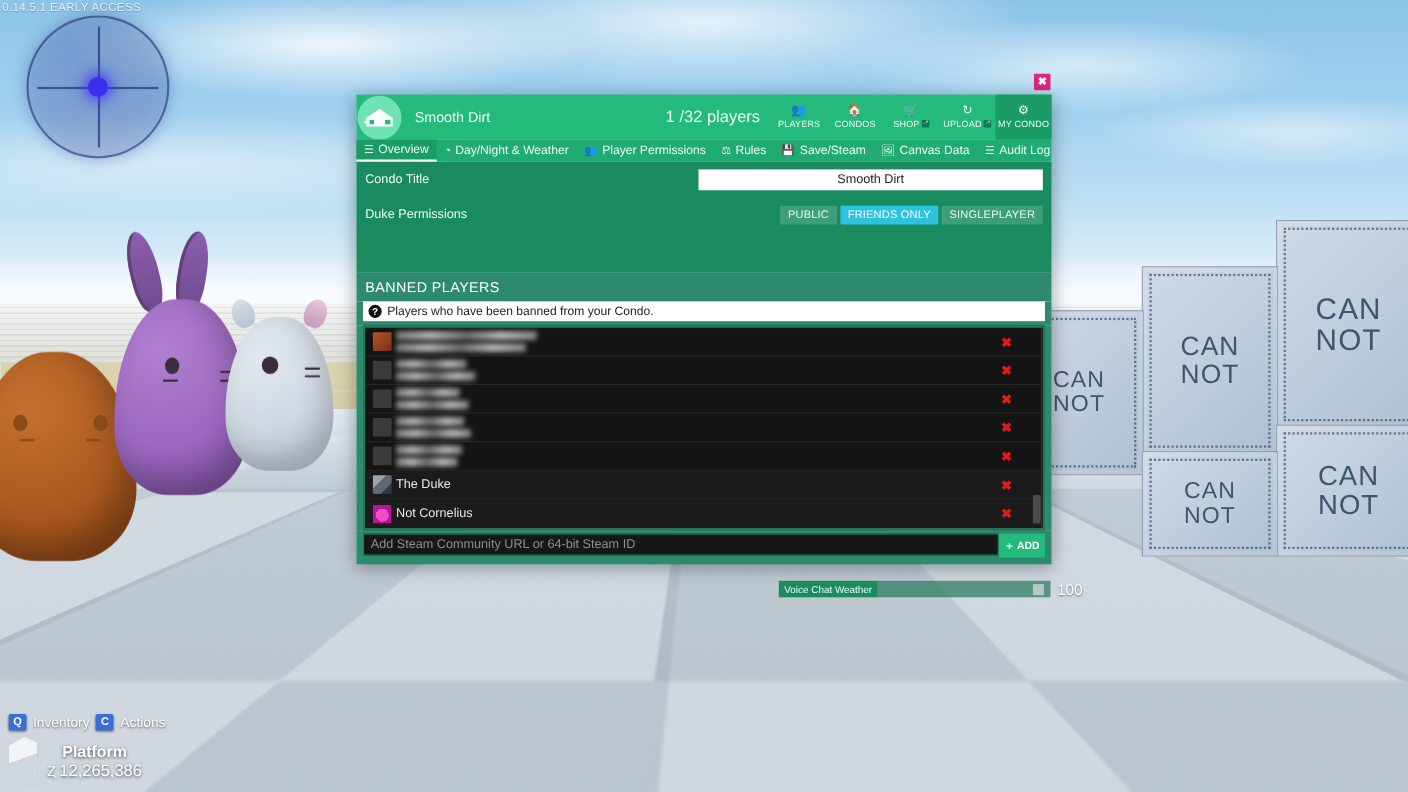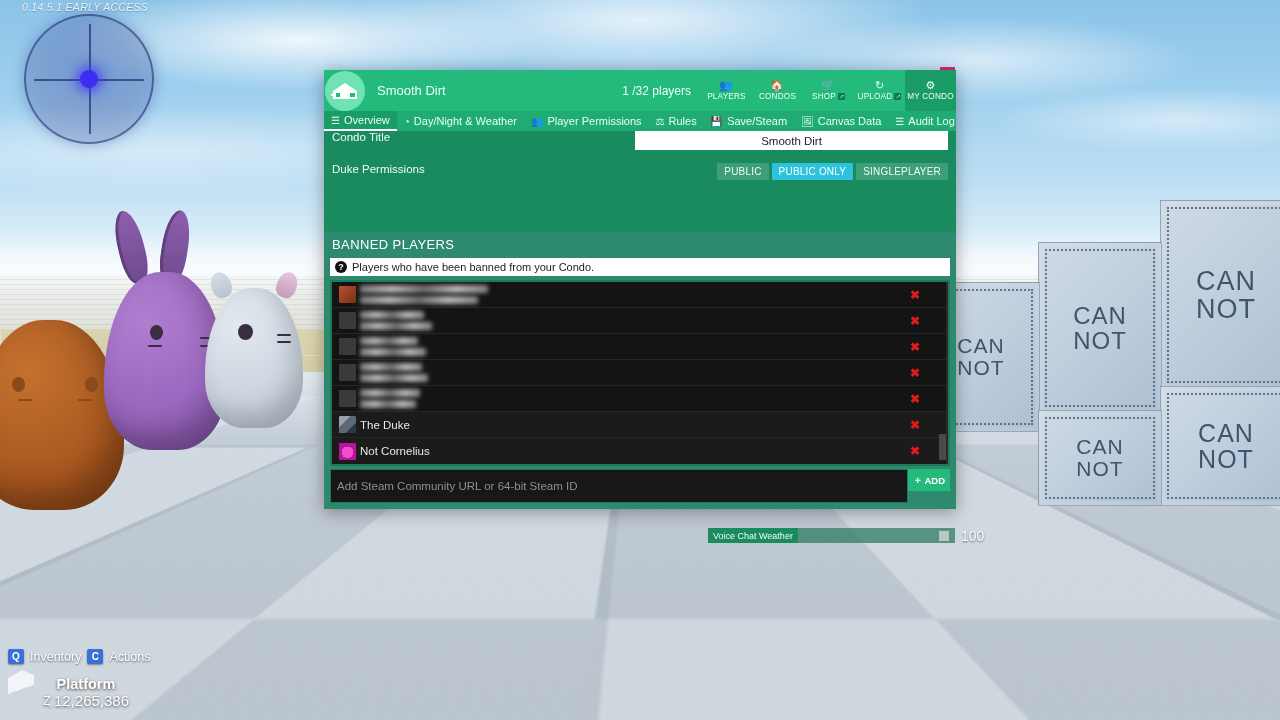--- a/index.html
+++ b/index.html
@@ -134,24 +134,23 @@
 
   #plush-brown { left:-26px; top:320px; width:150px; height:190px; }
   #plush-brown .body { background:radial-gradient(circle at 35% 28%, #c4712f, #a8571f 62%, #8a4315); box-shadow:inset -14px -18px 28px rgba(0,0,0,.25); }
   #plush-purple { left:104px; top:272px; width:122px; height:178px; }
   #plush-purple .body { background:radial-gradient(circle at 34% 26%, #b07fd0, #9b67bf 58%, #7a4e9b); box-shadow:inset -12px -16px 26px rgba(0,0,0,.22); }
   #plush-white { left:205px; top:288px; width:98px; height:140px; }
   #plush-white .body { background:radial-gradient(circle at 34% 26%, #e2e8ef, #ccd5df 58%, #b3bfcb); box-shadow:inset -10px -14px 22px rgba(0,0,0,.17); }
 
   
   .version {
-    position:absolute; left:22px; top:1px;
+    position:absolute; left:2px; top:1px;
     color:rgba(255,255,255,.82); font-size:10.5px; letter-spacing:.3px;
     text-shadow:0 1px 1px rgba(0,0,0,.25);
-    font-style:italic;
   }
   #hud-bottom-left { position:absolute; left:8px; bottom:6px; color:#fff; }
   .hud-row { display:flex; align-items:center; gap:6px; margin-bottom:6px; }
   .keycap {
     background:#3a6fd8; color:#fff; font-size:10px; font-weight:bold;
     width:16px; height:15px; display:flex; align-items:center; justify-content:center;
     border-radius:2px; box-shadow:0 1px 2px rgba(0,0,0,.4);
   }
   .hud-label { font-size:12.5px; text-shadow:0 1px 2px rgba(0,0,0,.6); }
   .hud-item { display:flex; align-items:center; gap:9px; }
@@ -160,41 +159,41 @@
     background:linear-gradient(160deg,#f2f4f7 0 45%, #cfd6de 45% 100%);
     clip-path:polygon(0% 18%, 55% 0%, 100% 12%, 100% 100%, 45% 100%, 45% 55%, 0% 62%);
     filter:drop-shadow(0 1px 2px rgba(0,0,0,.5));
   }
   .item-name { font-size:14.5px; font-weight:bold; text-shadow:0 1px 3px rgba(0,0,0,.7);text-align:center; }
   .item-price { font-size:15px; text-shadow:0 1px 3px rgba(0,0,0,.7); display:flex; align-items:center; gap:3px; }
   .unit-coin { font-size:13px; opacity:.95; }
 
   
   #condo-panel {
-    position:absolute; left:324px; top:70px; width:632px;
+    position:absolute; left:324px; top:86px; width:632px;
     font-family:"Liberation Sans", sans-serif;
     box-shadow:0 3px 16px rgba(0,0,0,.35);
   }
   .close-btn {
     position:absolute; left:940px; top:67px; width:15px; height:15px;
     background:#e0257d; color:#fff; font-size:10px; line-height:15px; text-align:center;
     cursor:pointer; border-radius:1px; font-weight:bold;
   }
 
   .panel-header {
     height:41px; background:#23ba7c;
     display:flex; align-items:center; position:relative;
   }
   .logo-circle {
     width:40px; height:40px; margin-left:1px; border-radius:50%;
     background:#6fe3b4; display:flex; align-items:center; justify-content:center; flex:none;
   }
   .logo-house { width:28px; height:18px; fill:#ffffff; }
   .condo-name { color:#eafff5; font-size:13px; margin-left:12px; }
-  .player-count { margin-left:auto; color:#eafff5; font-size:12px; padding-right:10px; }
+  .player-count { margin-left:auto; color:#eafff5; font-size:15px; padding-right:10px; }
 
   .nav-group { display:flex; align-items:stretch; height:41px; }
   .nav-btn {
     width:51px; display:flex; flex-direction:column; align-items:center; justify-content:center;
     color:#eafff5; gap:1px; cursor:pointer; position:relative;
   }
   .nav-btn.active { background:#1a9c66; }
   .nav-btn .nav-ico { font-size:11px; line-height:11px; }
   .nav-btn .nav-lbl { font-size:8.2px; letter-spacing:.2px; white-space:nowrap; display:flex; align-items:center; gap:2px; }
   .ext-badge {
@@ -208,21 +207,21 @@
   .tab {
     display:flex; align-items:center; gap:4px; padding:0 7px;
     color:#eafff5; font-size:11px; cursor:pointer; white-space:nowrap;
   }
   .tab.active { background:#18build; }
   .tab.active { background:#1a9c66; border-bottom:2px solid #ffffff; }
   .tab .t-ico { font-size:10px; }
   .tab-right { margin-left:auto; display:flex; }
 
   .panel-body { background:#1a8a5f; padding:0; }
-  .form-row { display:flex; align-items:flex-start; height:32px; padding:0 8px; }
+  .form-row { display:flex; align-items:center; height:32px; padding:0 8px; }
   .form-label { color:#e9fff6; font-size:11.5px; }
   .text-input {
     margin-left:auto; width:313px; height:19px; background:#ffffff; border:none;
     text-align:center; font-size:11.5px; color:#222; font-family:"Liberation Sans", sans-serif;
   }
   .seg-group { margin-left:auto; display:flex; gap:3px; }
   .seg {
     background:#3d9e78; color:#eafff5; font-size:10px; padding:3px 7px; cursor:pointer;
     border-radius:1px; letter-spacing:.2px;
   }
@@ -272,21 +271,21 @@
   .inner-scroll-track {
     position:absolute; right:0; top:0; width:2px; height:100%; background:#2a2a2a;
   }
   .list-scrollbar {
     position:absolute; right:2px; bottom:4px; width:7px; height:26px;
     background:#4a4a4a; border-radius:1px;
   }
 
   .add-strip { background:#2d8a6e; padding:3px 6px 6px 6px; display:flex; }
   .add-input {
-    flex:1; height:34px; background:#171717; border:1px solid #1f7a5a; color:#9a9a9a;
+    flex:1; height:20px; background:#171717; border:1px solid #1f7a5a; color:#9a9a9a;
     font-size:11.5px; padding:0 6px; font-family:"Liberation Sans", sans-serif;
   }
   .add-input::placeholder { color:#8f8f8f; }
   .add-btn {
     width:42px; height:22px; background:#23ba7c; color:#ffffff; font-size:9.5px;
     display:flex; align-items:center; justify-content:center; gap:2px; cursor:pointer;
     font-weight:bold; border:none; font-family:"Liberation Sans", sans-serif;
   }
 
   
@@ -487,21 +486,21 @@
 
   <div class="panel-body">
     <div class="form-row">
       <span class="form-label">Condo Title</span>
       <input class="text-input" type="text" value="Smooth Dirt" style="">
     </div>
     <div class="form-row">
       <span class="form-label">Duke Permissions</span>
       <div class="seg-group">
         <span class="seg">PUBLIC</span>
-        <span class="seg active">PUBLIC ONLY</span>
+        <span class="seg active">FRIENDS ONLY</span>
         <span class="seg">SINGLEPLAYER</span>
       </div>
     </div>
     <div class="body-spacer"></div>
   </div>
 
   <div class="section-header">BANNED PLAYERS</div>
 
   <div class="info-strip">
     <div class="info-box">

